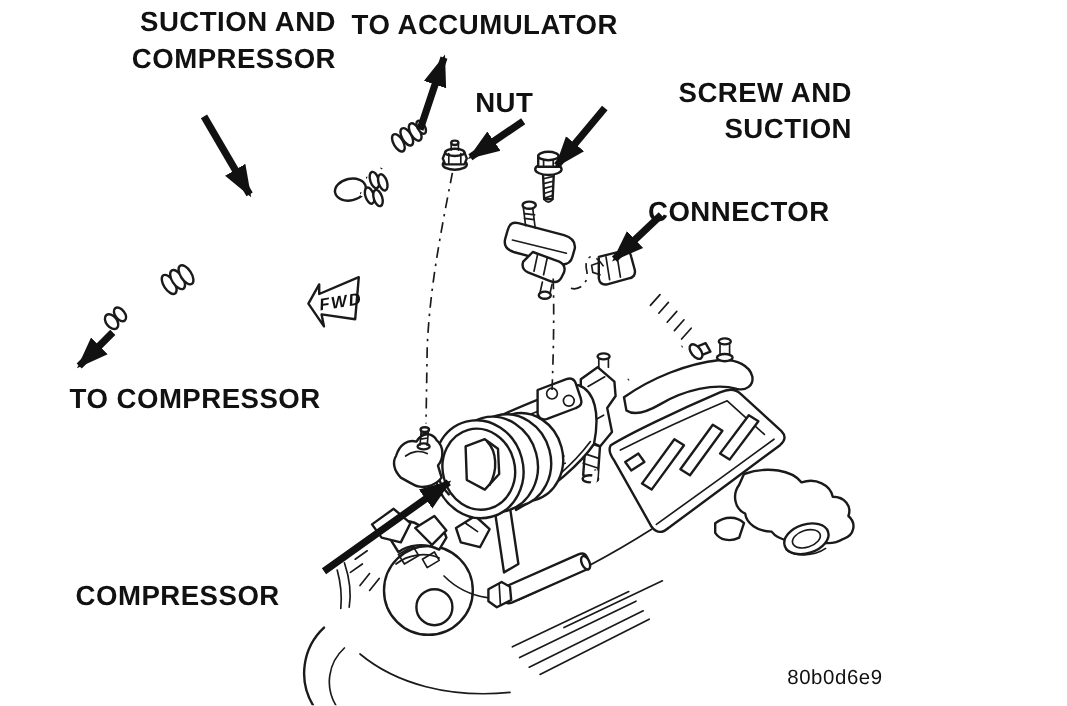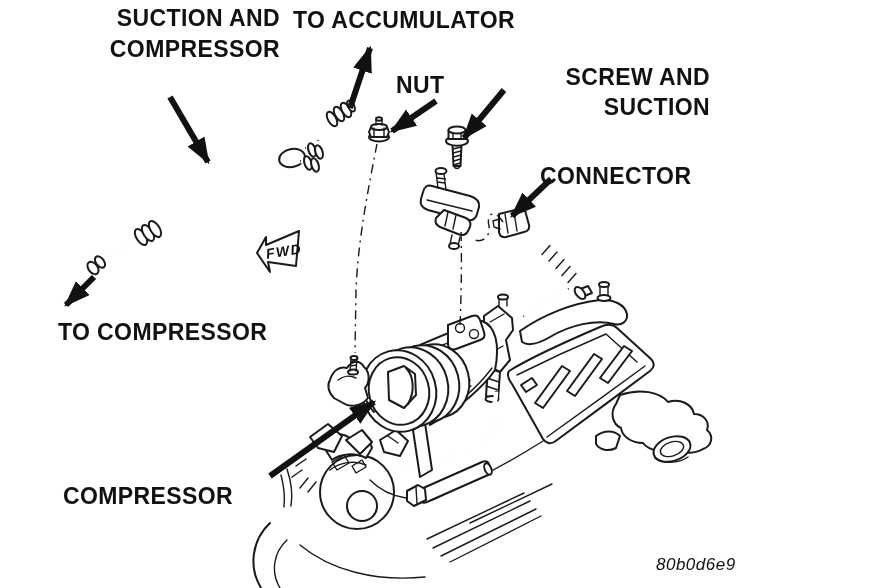--- a/index.html
+++ b/index.html
@@ -2,21 +2,21 @@
 <html><head>
 <meta charset="utf-8">
 <style>
   html,body{margin:0;padding:0;background:#fff;}
   .fig{position:relative;width:889px;height:588px;background:#fff;overflow:hidden;
        font-family:"Liberation Sans",sans-serif;}
   .fig svg{position:absolute;left:0;top:0;}
   .lbl{position:absolute;color:#111;font-weight:bold;font-size:23px;line-height:31px;
        letter-spacing:.4px;white-space:nowrap;text-align:right;}
   .lbl.center{text-align:right;}
-  .partnum{position:absolute;color:#111;font-weight:normal;font-size:17px;letter-spacing:.5px;font-style:italic;}
+  .partnum{position:absolute;color:#111;font-weight:normal;font-size:17px;letter-spacing:.5px;}
   .fwd{position:absolute;color:#111;font-style:italic;font-weight:bold;font-size:14px;
        letter-spacing:1.5px;transform:translate(-50%,-50%) rotate(-9deg);}
   .ln{fill:none;stroke:#1a1a1a;stroke-width:2;stroke-linecap:round;stroke-linejoin:round;}
   .thin{stroke-width:1.4;}
   .wfill{fill:#fff;stroke:#1a1a1a;stroke-width:2;stroke-linejoin:round;}
   .arrow{stroke:#111;stroke-width:6;marker-end:url(#ah);}
   .dash{fill:none;stroke:#1a1a1a;stroke-width:1.4;stroke-dasharray:9 5 2 5;}
 </style>
 </head>
 <body>

